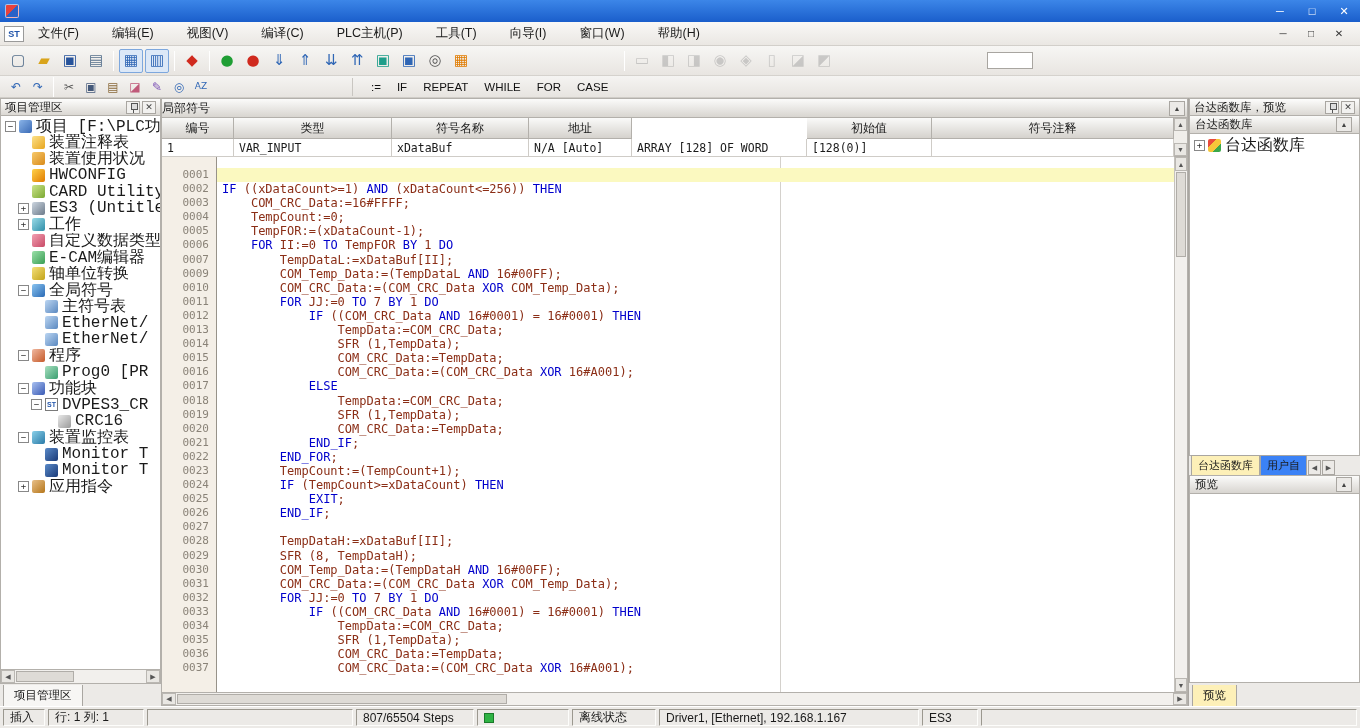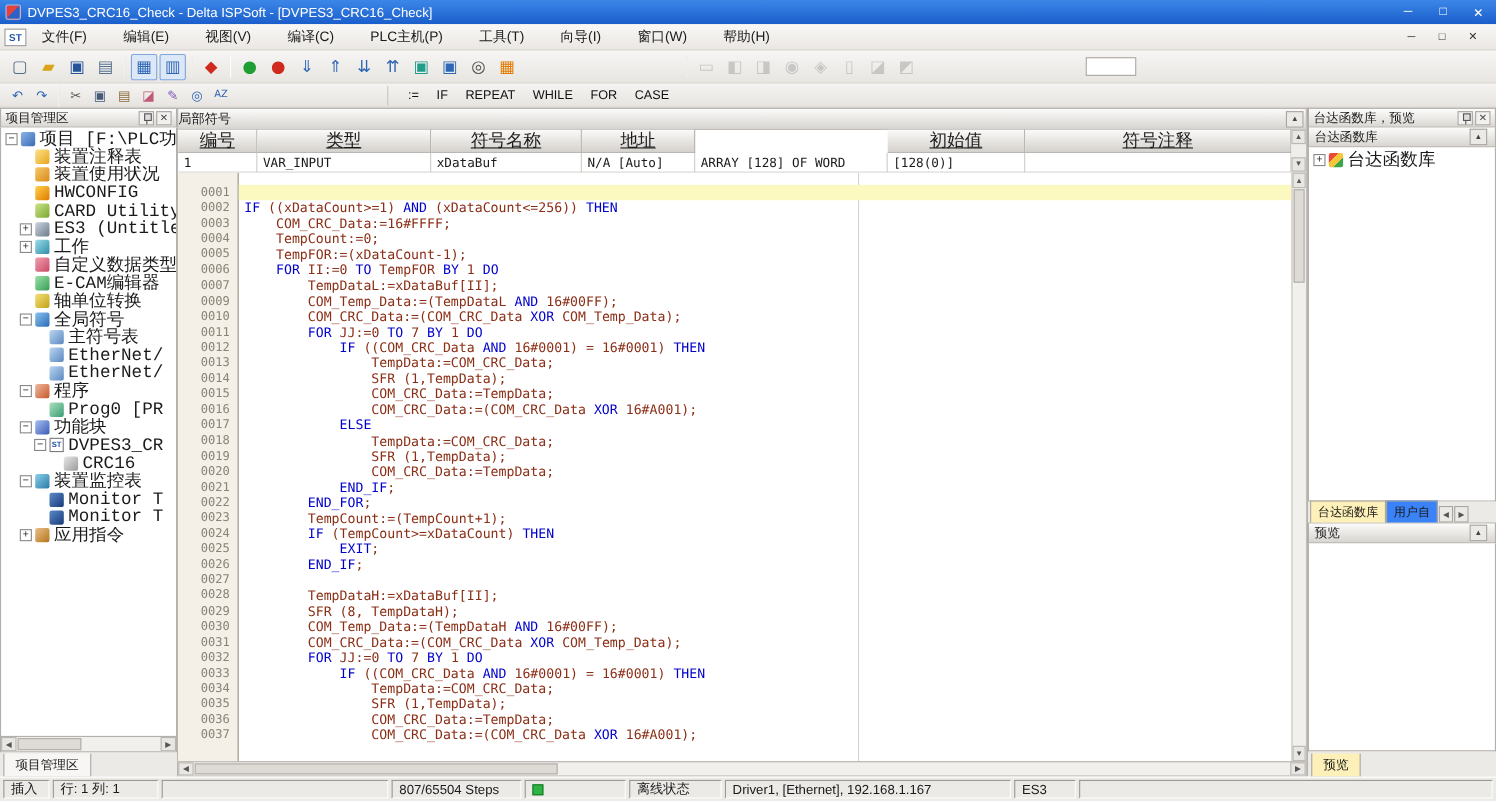--- a/index.html
+++ b/index.html
@@ -85,21 +85,21 @@
 .ti-cube{background:linear-gradient(135deg,#e84a3c 0 33%,#f5c63a 33% 66%,#3aa84a 66% 100%);}
 
 
 .center-panel{position:absolute;top:98px;left:161px;right:172px;bottom:22px;display:flex;flex-direction:column;background:#fff;}
 .symbols-titlebar{height:20px;background:linear-gradient(#fbfbfa,#d8d5d0);border:1px solid #b3b0ab;display:flex;align-items:center;font-size:12px;flex:none;}
 .symbols-title{flex:1;text-align:left;}
 .collapse-btn{width:16px;height:15px;border:1px solid #a9a6a1;background:#eceae7;font-size:7px;color:#444;display:flex;align-items:center;justify-content:center;margin-right:2px;flex:none;}
 .symbols-table{display:flex;border-left:1px solid #b3b0ab;border-right:1px solid #b3b0ab;flex:none;}
 .symbols-cols{flex:1;min-width:0;}
 .sym-header-row{display:flex;height:21px;}
-.th{background:linear-gradient(#fafaf9,#d5d2cd);border-right:1px solid #b3b0ab;border-bottom:1px solid #b3b0ab;display:flex;align-items:center;justify-content:center;font-size:16px;flex:none;white-space:nowrap;overflow:hidden;text-decoration:underline;}
+.th{background:linear-gradient(#fafaf9,#d5d2cd);border-right:1px solid #b3b0ab;border-bottom:1px solid #b3b0ab;display:flex;align-items:center;justify-content:center;font-size:12px;flex:none;white-space:nowrap;overflow:hidden;}
 .th.last{flex:1;}
 .sym-data-row{display:flex;height:18px;background:#fff;}
 .td{border-right:1px solid #cfccc7;border-bottom:1px solid #cfccc7;display:flex;align-items:center;padding:0 5px;font-family:"DejaVu Sans Mono","Liberation Mono",monospace;font-size:11.5px;white-space:nowrap;overflow:hidden;flex:none;}
 .td.last{flex:1;}
 .sym-scroll{width:13px;display:flex;flex-direction:column;background:#f0eeea;border-bottom:1px solid #b3b0ab;flex:none;}
 .sym-scroll .scroll-btn{width:100%;height:13px;}
 
 .editor-wrap{flex:1;display:flex;border:1px solid #b3b0ab;border-top:none;border-bottom:none;background:#fff;min-height:0;}
 .code-area{flex:1;position:relative;overflow:hidden;padding-top:11px;min-width:0;}
 .gutter-bg{position:absolute;left:0;top:0;bottom:0;width:55px;background:var(--gutter-bg,#f4efe7);border-right:1px solid #979289;}
@@ -139,21 +139,20 @@
 .seg-conn{width:260px;}
 .seg-dev{width:56px;}
 .seg-fill{flex:1;}
 .green-dot{width:10px;height:10px;background:#2fb344;border:1px solid #1a7a2a;display:block;}
 </style>
 </head>
 <body>
 
 <div class="titlebar">
   <div class="app-icon"></div>
-  <span class="title-text">DVPES3_CRC16_Check - Delta ISPSoft - [DVPES3_CRC16_Check]</span>
   <div class="spacer"></div>
   <div class="winbtns">
       <div class="wbtn">─</div>
       <div class="wbtn">□</div>
       <div class="wbtn close">✕</div>
     </div>
 </div>
 
 <div class="menubar">
   <div class="doc-badge">ST</div>

